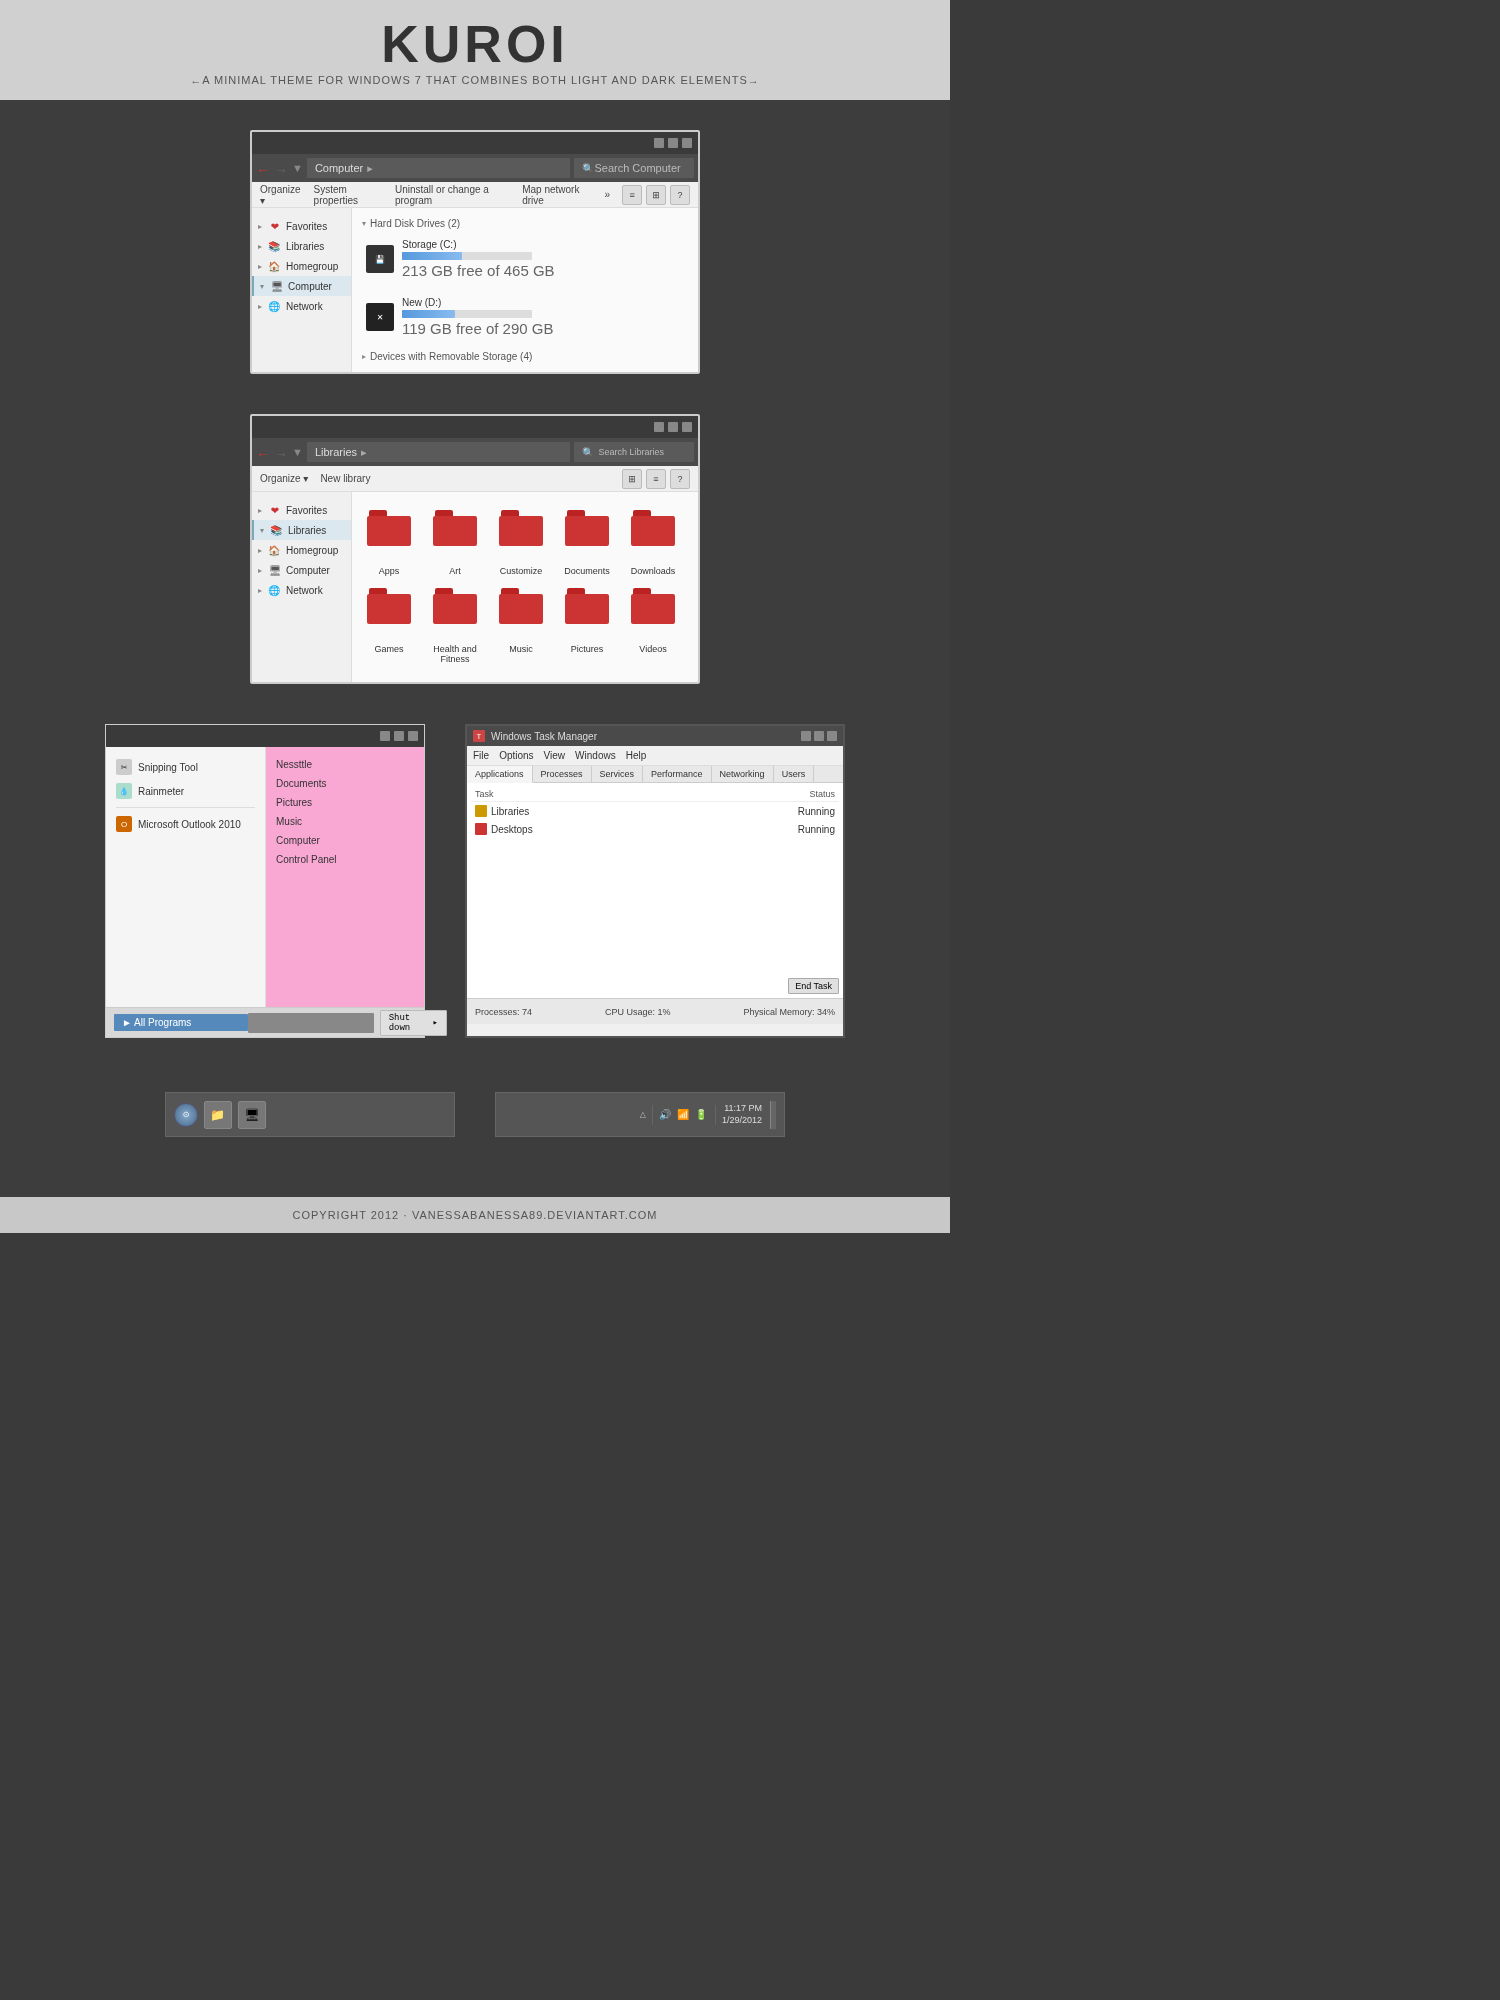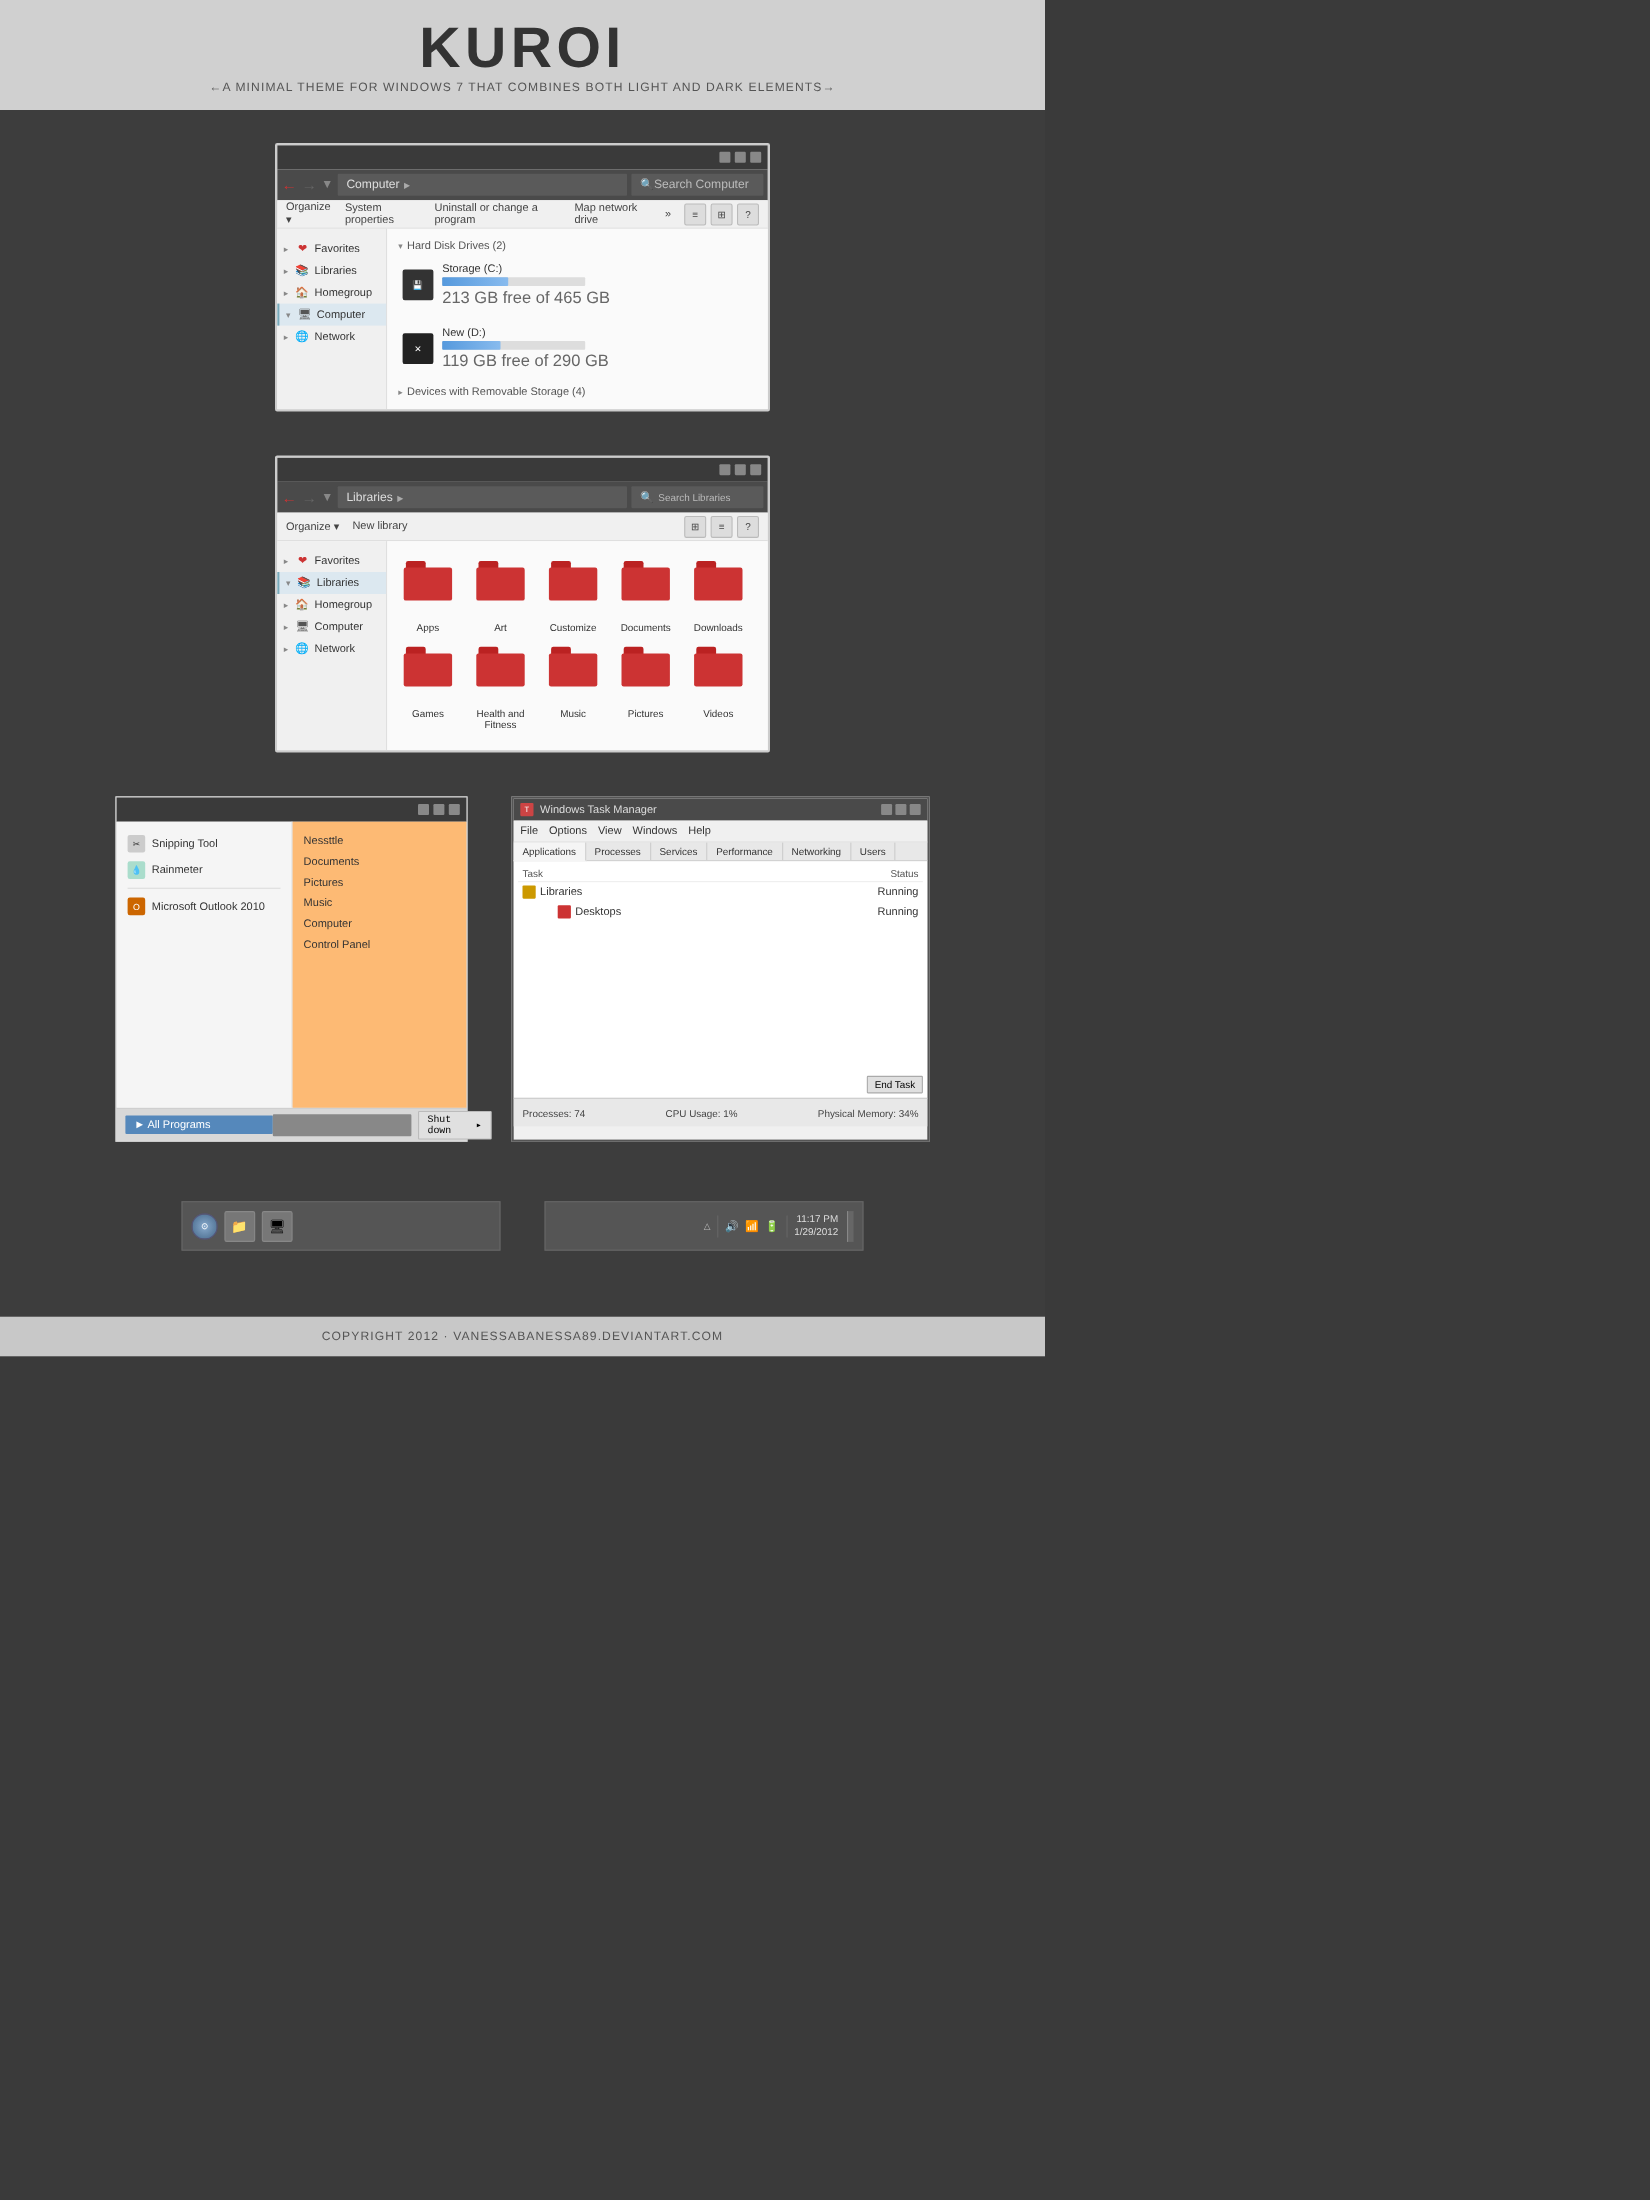--- a/index.html
+++ b/index.html
@@ -353,21 +353,21 @@
       height: 16px;
       border-radius: 2px;
     }
     .start-sep {
       height: 1px;
       background: #ddd;
       margin: 4px 10px;
     }
     .start-menu-right {
       flex: 1;
-      background: #fdba74;
+      background: #f9a8d4;
       padding: 8px 0;
       display: flex;
       flex-direction: column;
     }
     .start-right-item {
       padding: 4px 10px;
       font-size: 10px;
       color: #333;
       cursor: pointer;
     }
@@ -910,21 +910,21 @@
           <span>Status</span>
         </div>
         <div class="task-row">
           <div style="display:flex;align-items:center;">
             <span style="width:12px;height:12px;background:#cc9900;border-radius:1px;font-size:7px;margin-right:4px;display:inline-block;"></span>
             <span>Libraries</span>
           </div>
           <span>Running</span>
         </div>
         <div class="task-row">
-          <div style="display:flex;align-items:center;margin-left:32px;">
+          <div style="display:flex;align-items:center;">
             <span style="width:12px;height:12px;background:#cc3333;border-radius:1px;font-size:7px;margin-right:4px;display:inline-block;"></span>
             <span>Desktops</span>
           </div>
           <span>Running</span>
         </div>
         <div style="display:flex;justify-content:flex-end;margin-top:140px;">
           <button class="end-task-btn">End Task</button>
         </div>
       </div>
       <div class="task-footer">

